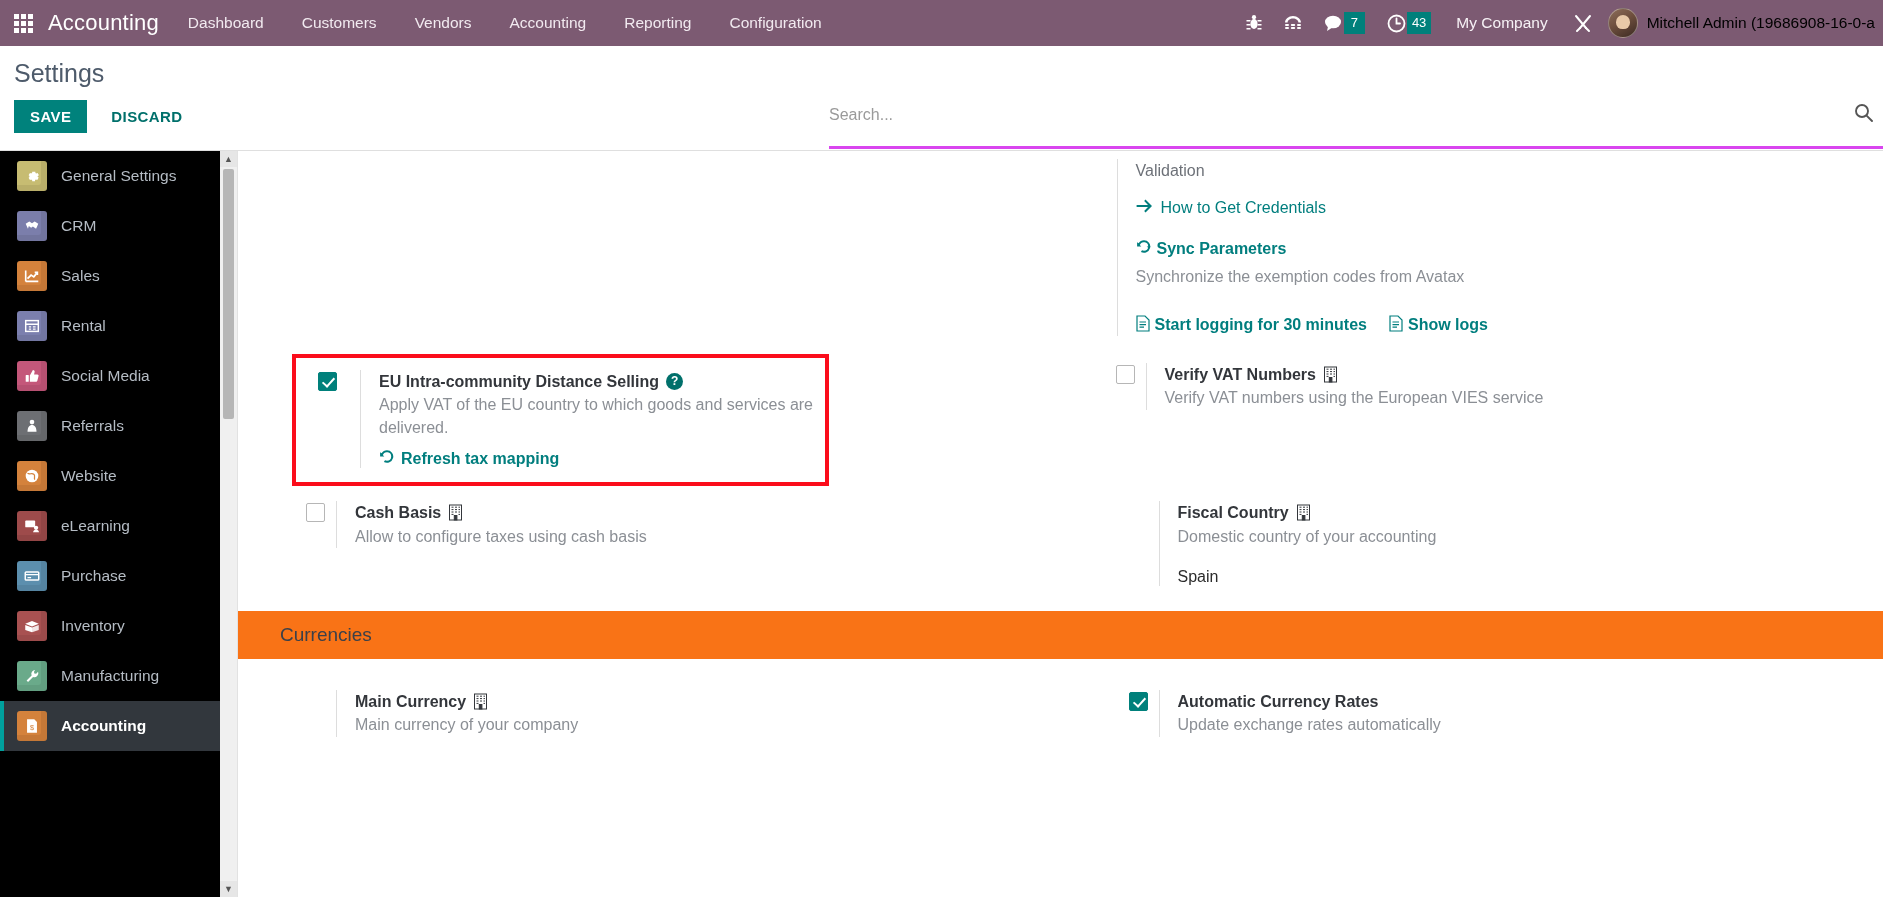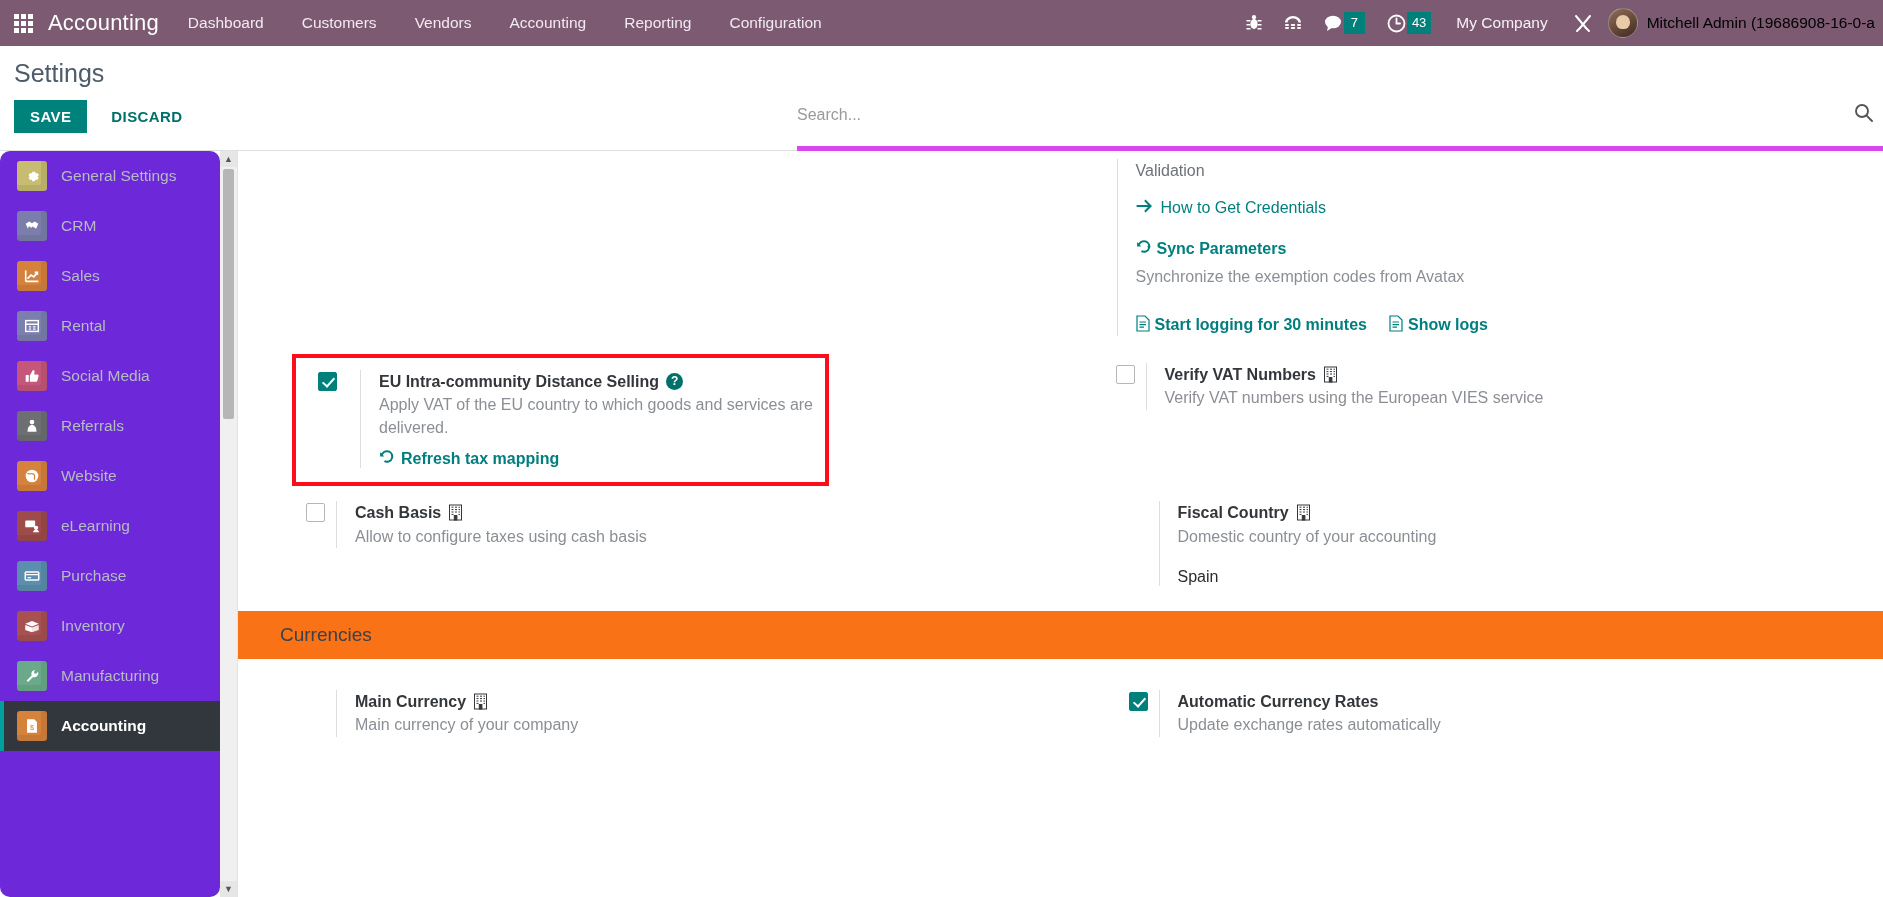--- a/index.html
+++ b/index.html
@@ -147,26 +147,26 @@
     font-size: 15px;
     font-weight: bold;
     letter-spacing: .4px;
     padding: 8px 14px;
     margin-left: 10px;
     cursor: pointer;
     font-family: "Liberation Sans", sans-serif;
   }
   .cp-search {
     position: absolute;
-    left: 797px;
+    left: 829px;
     top: 57px;
     right: 0;
     display: flex;
     align-items: center;
-    border-bottom: 7px solid #d946ef;
+    border-bottom: 3px solid #d946ef;
     padding-bottom: 20px;
     padding-right: 10px;
   }
   .cp-search input {
     flex: 1;
     border: none;
     outline: none;
     font-size: 16px;
     color: #3b3b3b;
     font-family: "Liberation Sans", sans-serif;
@@ -178,25 +178,24 @@
   
   .app-body {
     display: flex;
     height: calc(897px - 46px - 105px);
     position: relative;
   }
 
   
   .sidebar {
     width: 220px;
-    background: #6d28d9;
+    background: #000000;
     flex: none;
     overflow: hidden;
     position: relative;
-    border-radius: 10px;
   }
   .side-item {
     display: flex;
     align-items: center;
     height: 50px;
     padding-left: 17px;
     cursor: pointer;
     position: relative;
   }
   .side-item.active { background: #32373d; }

